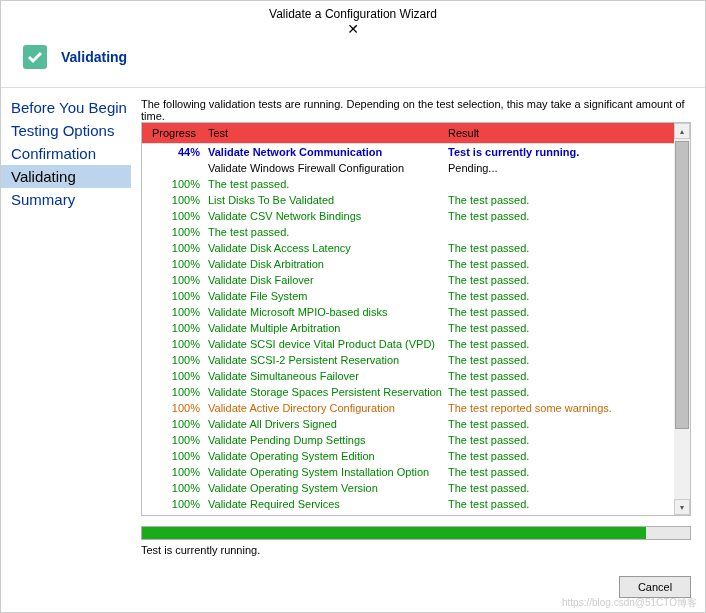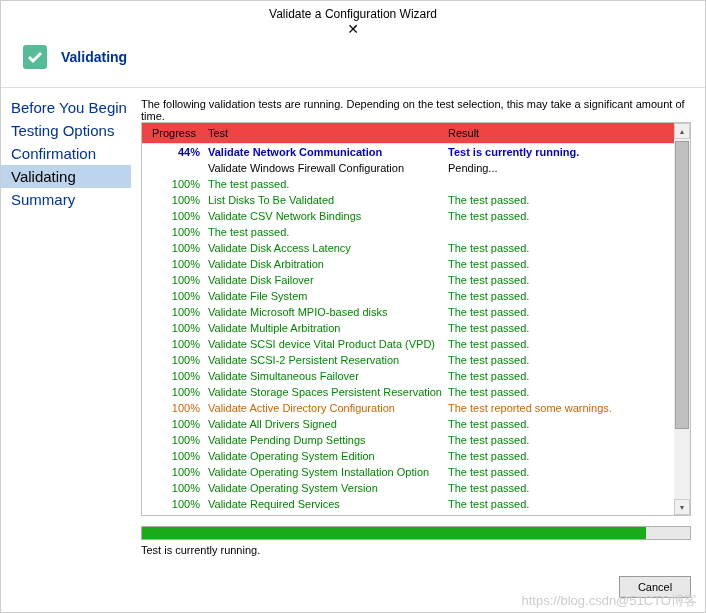--- a/index.html
+++ b/index.html
@@ -33,21 +33,21 @@
 .c-warn { color: #cc6600; }
 .scrollbar { position: absolute; right: 0; top: 0; bottom: 0; width: 16px; background: #f0f0f0; }
 .sb-btn { width: 16px; height: 16px; background: #f0f0f0; border: 1px solid #ccc; display: flex; align-items: center; justify-content: center; font-size: 8px; color: #555; }
 .sb-track { position: absolute; top: 16px; bottom: 16px; left: 0; right: 0; }
 .sb-thumb { background: #c0c0c0; border: 1px solid #a0a0a0; width: 14px; margin: 0 auto; }
 .progress-outer { margin-top: 10px; height: 14px; border: 1px solid #b0b0b0; background: #e8e8e8; }
 .progress-inner { height: 100%; background: #1aab1a; }
 .status { font-size: 11px; margin-top: 4px; color: #000; }
 .footer { padding: 12px 14px 14px 0; display: flex; justify-content: flex-end; }
 .btn { min-width: 72px; height: 22px; border: 1px solid #999; background: #e8e8e8; font-size: 11px; cursor: pointer; margin-left: 32px; }
-.watermark { position: absolute; right: 8px; bottom: 2px; font-size: 13px; color: #ccc; pointer-events: none; }
+.watermark { position: absolute; right: 8px; bottom: 2px; font-size: 10px; color: #ccc; pointer-events: none; }
 </style>
 </head>
 <body>
 
 <div class="window">
 
   <div class="titlebar">
     <svg class="app-icon" viewBox="0 0 16 16">
         <rect x="2" y="2" width="12" height="12" fill="#4a8" rx="2"></rect>
         <path d="M5 8l2 2 4-4" stroke="#fff" stroke-width="2" fill="none"></path>

